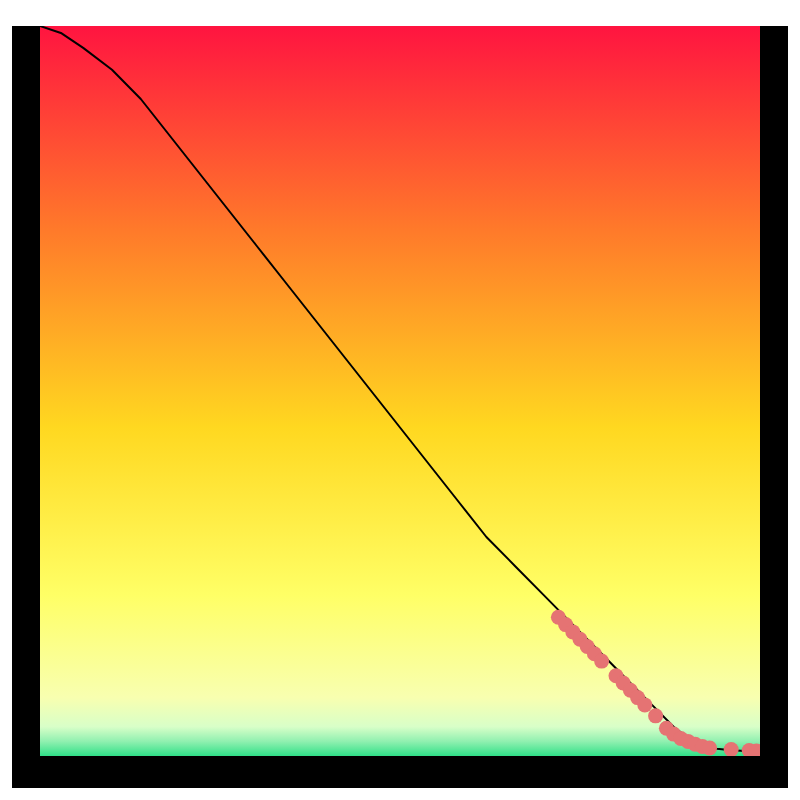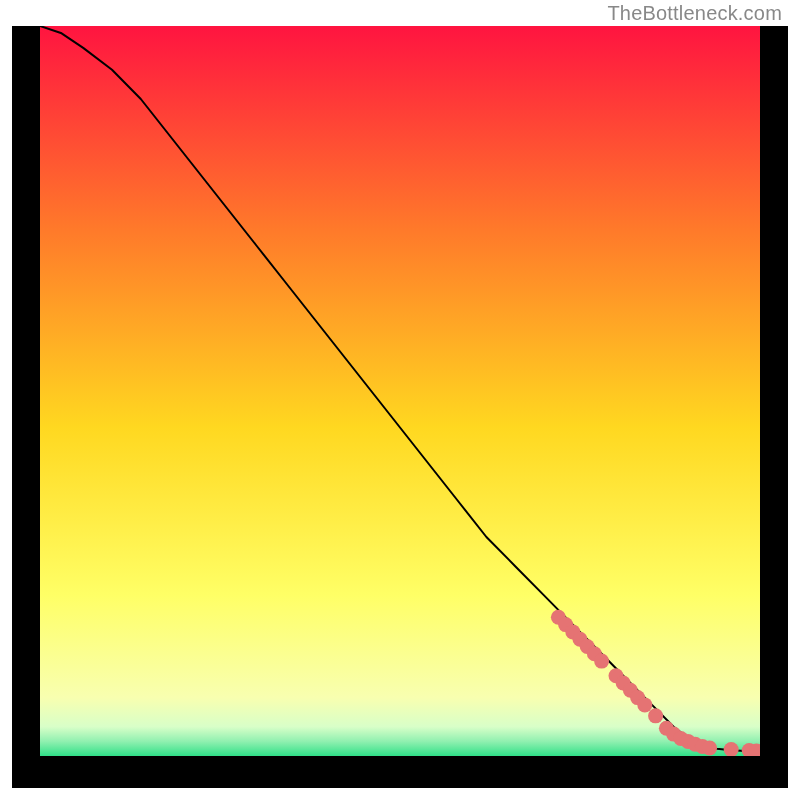--- a/index.html
+++ b/index.html
@@ -38,21 +38,20 @@
     width: 720px;
     height: 730px;
     overflow: hidden;
   }
   svg { display: block; }
 </style>
 </head>
 <body>
 
 <div class="wrap">
-  <div class="watermark">TheBottleneck.com</div>
 
   <div class="plot-outer">
     <div class="plot-inner">
       <svg id="chart-svg" width="720" height="730" viewBox="0 0 720 730" preserveAspectRatio="none">
         <defs>
           <linearGradient id="bg-grad" x1="0" y1="0" x2="0" y2="1">
             <stop id="g0" offset="0%" stop-color="#ff1440"></stop>
             <stop id="g1" offset="28%" stop-color="#ff7a2a"></stop>
             <stop id="g2" offset="55%" stop-color="#ffd820"></stop>
             <stop id="g3" offset="78%" stop-color="#ffff66"></stop>

